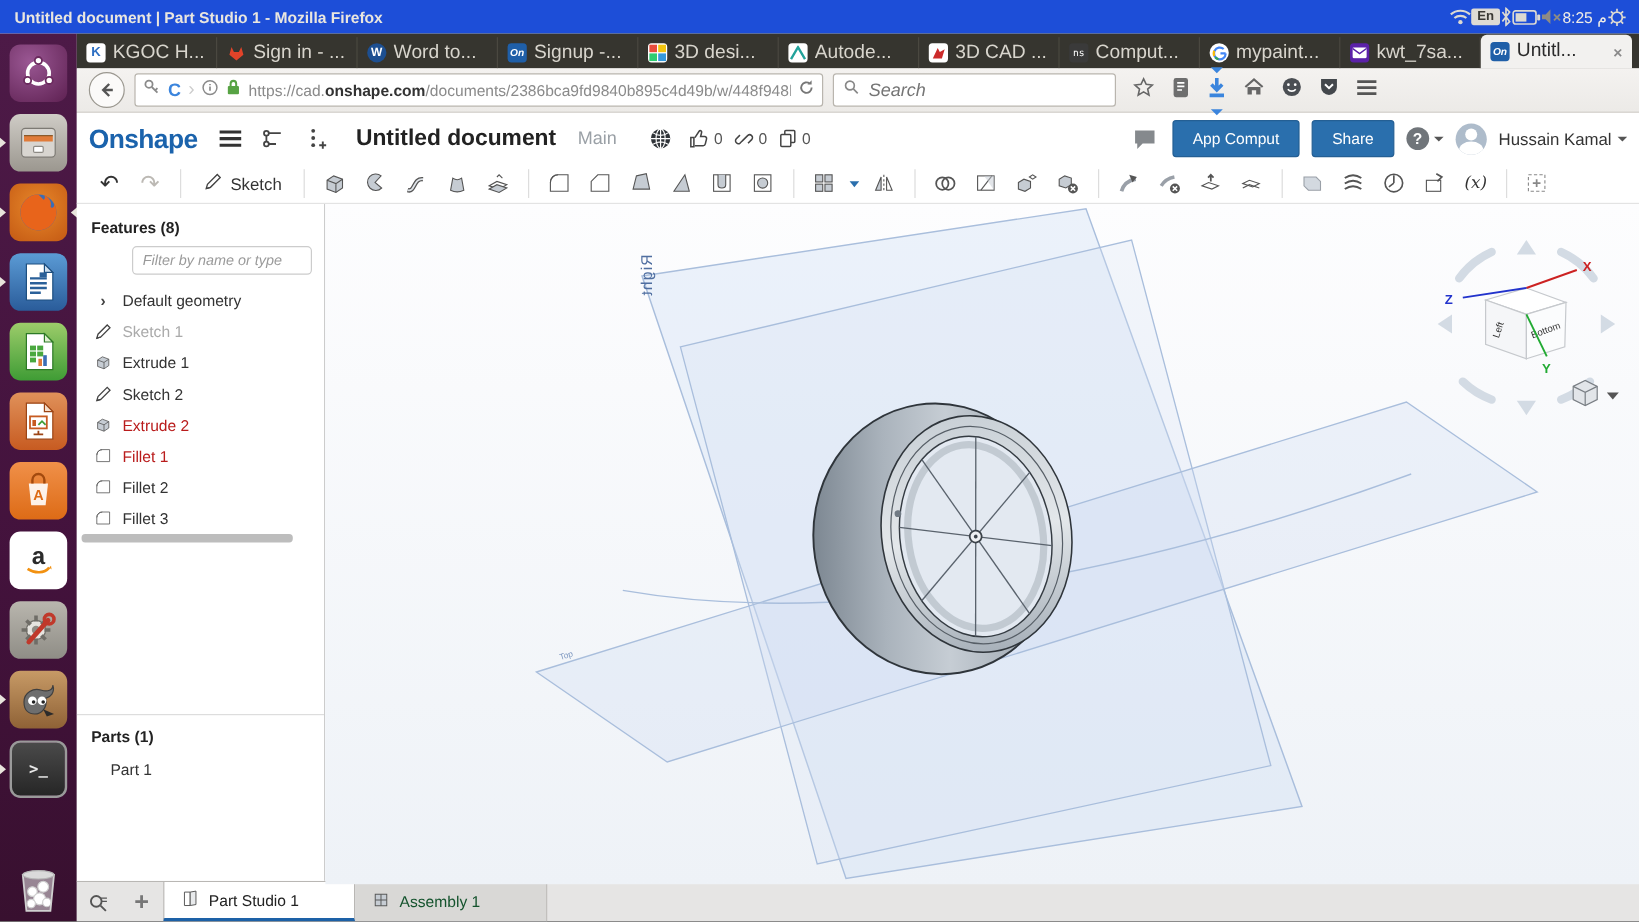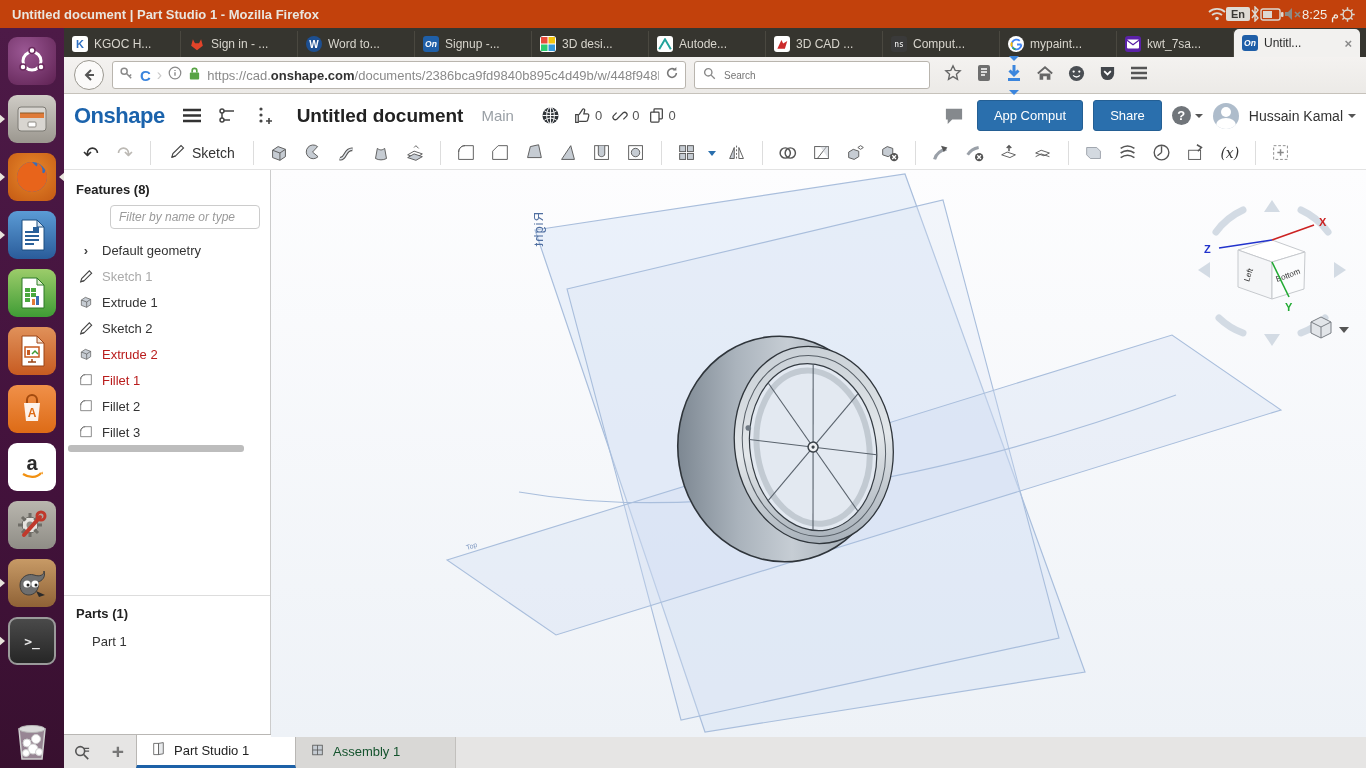--- a/index.html
+++ b/index.html
@@ -1,20 +1,20 @@
 <!DOCTYPE html>
 <html><head>
 <meta charset="utf-8">
 <style>
   html,body{margin:0;padding:0;background:#222;}
   #screen{position:relative;width:1366px;height:768px;overflow:hidden;
           font-family:"Liberation Sans",sans-serif;background:#fff;}
 
   
-  .topbar{position:absolute;left:0;top:0;width:1366px;height:28px;background:#c2410c;
+  .topbar{position:absolute;left:0;top:0;width:1366px;height:28px;background:#1d4ed8;
           display:flex;align-items:center;color:#e9e6df;}
   .topbar .wtitle{font-weight:bold;font-size:13px;margin-left:12px;flex:1;
                   white-space:nowrap;overflow:hidden;}
   .tray{display:flex;align-items:center;margin-right:10px;}
   .tray svg{display:block}
   .kbd-badge{background:#dedbd4;color:#3a3934;font-size:11px;font-weight:bold;
              padding:1px 5px;border-radius:2px;}
   .tray-time{font-size:13px;color:#f0ede6;}
 
   
@@ -32,38 +32,38 @@
   .ln-spacer{flex:1 1 auto;}
 
   
   .ffwin{position:absolute;left:64px;top:28px;width:1302px;height:740px;
          display:flex;flex-direction:column;}
 
   .tabstrip{height:29px;background:#36352f;display:flex;align-items:flex-end;flex:0 0 auto;}
   .btab{height:26px;display:flex;align-items:center;gap:6px;padding:0 8px;width:100px;
         flex:0 0 auto;border-right:1px solid #4a4840;cursor:default;}
   .btab .fav{width:16px;height:16px;flex:0 0 auto;}
-  .btab .tlabel{font-size:12px;color:#d8d5cd;white-space:nowrap;overflow:hidden;}
+  .btab .tlabel{font-size:16px;color:#d8d5cd;white-space:nowrap;overflow:hidden;}
   .btab.active{background:#f2f1ef;border-radius:5px 5px 0 0;border-right:none;height:28px;width:110px;}
   .btab.active .tlabel{color:#2a2a2a;}
   .btab .closex{margin-left:auto;color:#8a8a8a;font-size:13px;font-weight:bold;}
   .newtab{color:#7fba3d;font-size:20px;font-weight:bold;line-height:20px;padding:0 10px 4px 10px;}
 
   .navbar{height:36px;background:linear-gradient(#f4f2f0,#eceae7);border-bottom:1px solid #c6c2bb;
           display:flex;align-items:center;gap:8px;padding:0 10px;flex:0 0 auto;}
   .backbtn{width:28px;height:28px;border-radius:50%;background:#fbfaf9;border:1px solid #9b9890;
            display:flex;align-items:center;justify-content:center;flex:0 0 auto;}
   .urlbar{height:26px;background:#fff;border:1px solid #b9b5ae;border-radius:3px;flex:0 0 auto;
           width:560px;display:flex;align-items:center;padding:0 6px;gap:6px;}
   .urltext{font-size:13px;color:#8a8a8a;white-space:nowrap;overflow:hidden;flex:1;}
   .urltext b{color:#333;font-weight:bold;}
   .searchbox{height:26px;background:#fff;border:1px solid #b9b5ae;border-radius:3px;width:218px;
              display:flex;align-items:center;gap:6px;padding:0 8px;flex:0 0 auto;}
-  .searchbox input{border:none;outline:none;font-size:10px;color:#ec4899;width:100%;
-                   font-family:"Liberation Sans",sans-serif;background:transparent;}
+  .searchbox input{border:none;outline:none;font-size:15px;color:#ec4899;width:100%;
+                   font-family:"Liberation Sans",sans-serif;background:transparent;font-style:italic;}
   .navicons{display:flex;align-items:center;gap:14px;margin-left:6px;}
   .dlwrap{position:relative;}
   .dlwrap .tri{position:absolute;left:50%;transform:translateX(-50%);width:0;height:0;
                border-left:5px solid transparent;border-right:5px solid transparent;}
   .dlwrap .tri.up{top:-8px;border-top:5px solid #3b85dd;}
   .dlwrap .tri.dn{bottom:-9px;border-top:5px solid #3b85dd;}
 
   
   .osheader{height:43px;background:#fff;display:flex;align-items:center;padding:0 10px;gap:10px;flex:0 0 auto;}
   .oslogo{font-size:22px;font-weight:bold;color:#1b63ac;letter-spacing:-0.5px;margin-right:4px;}

